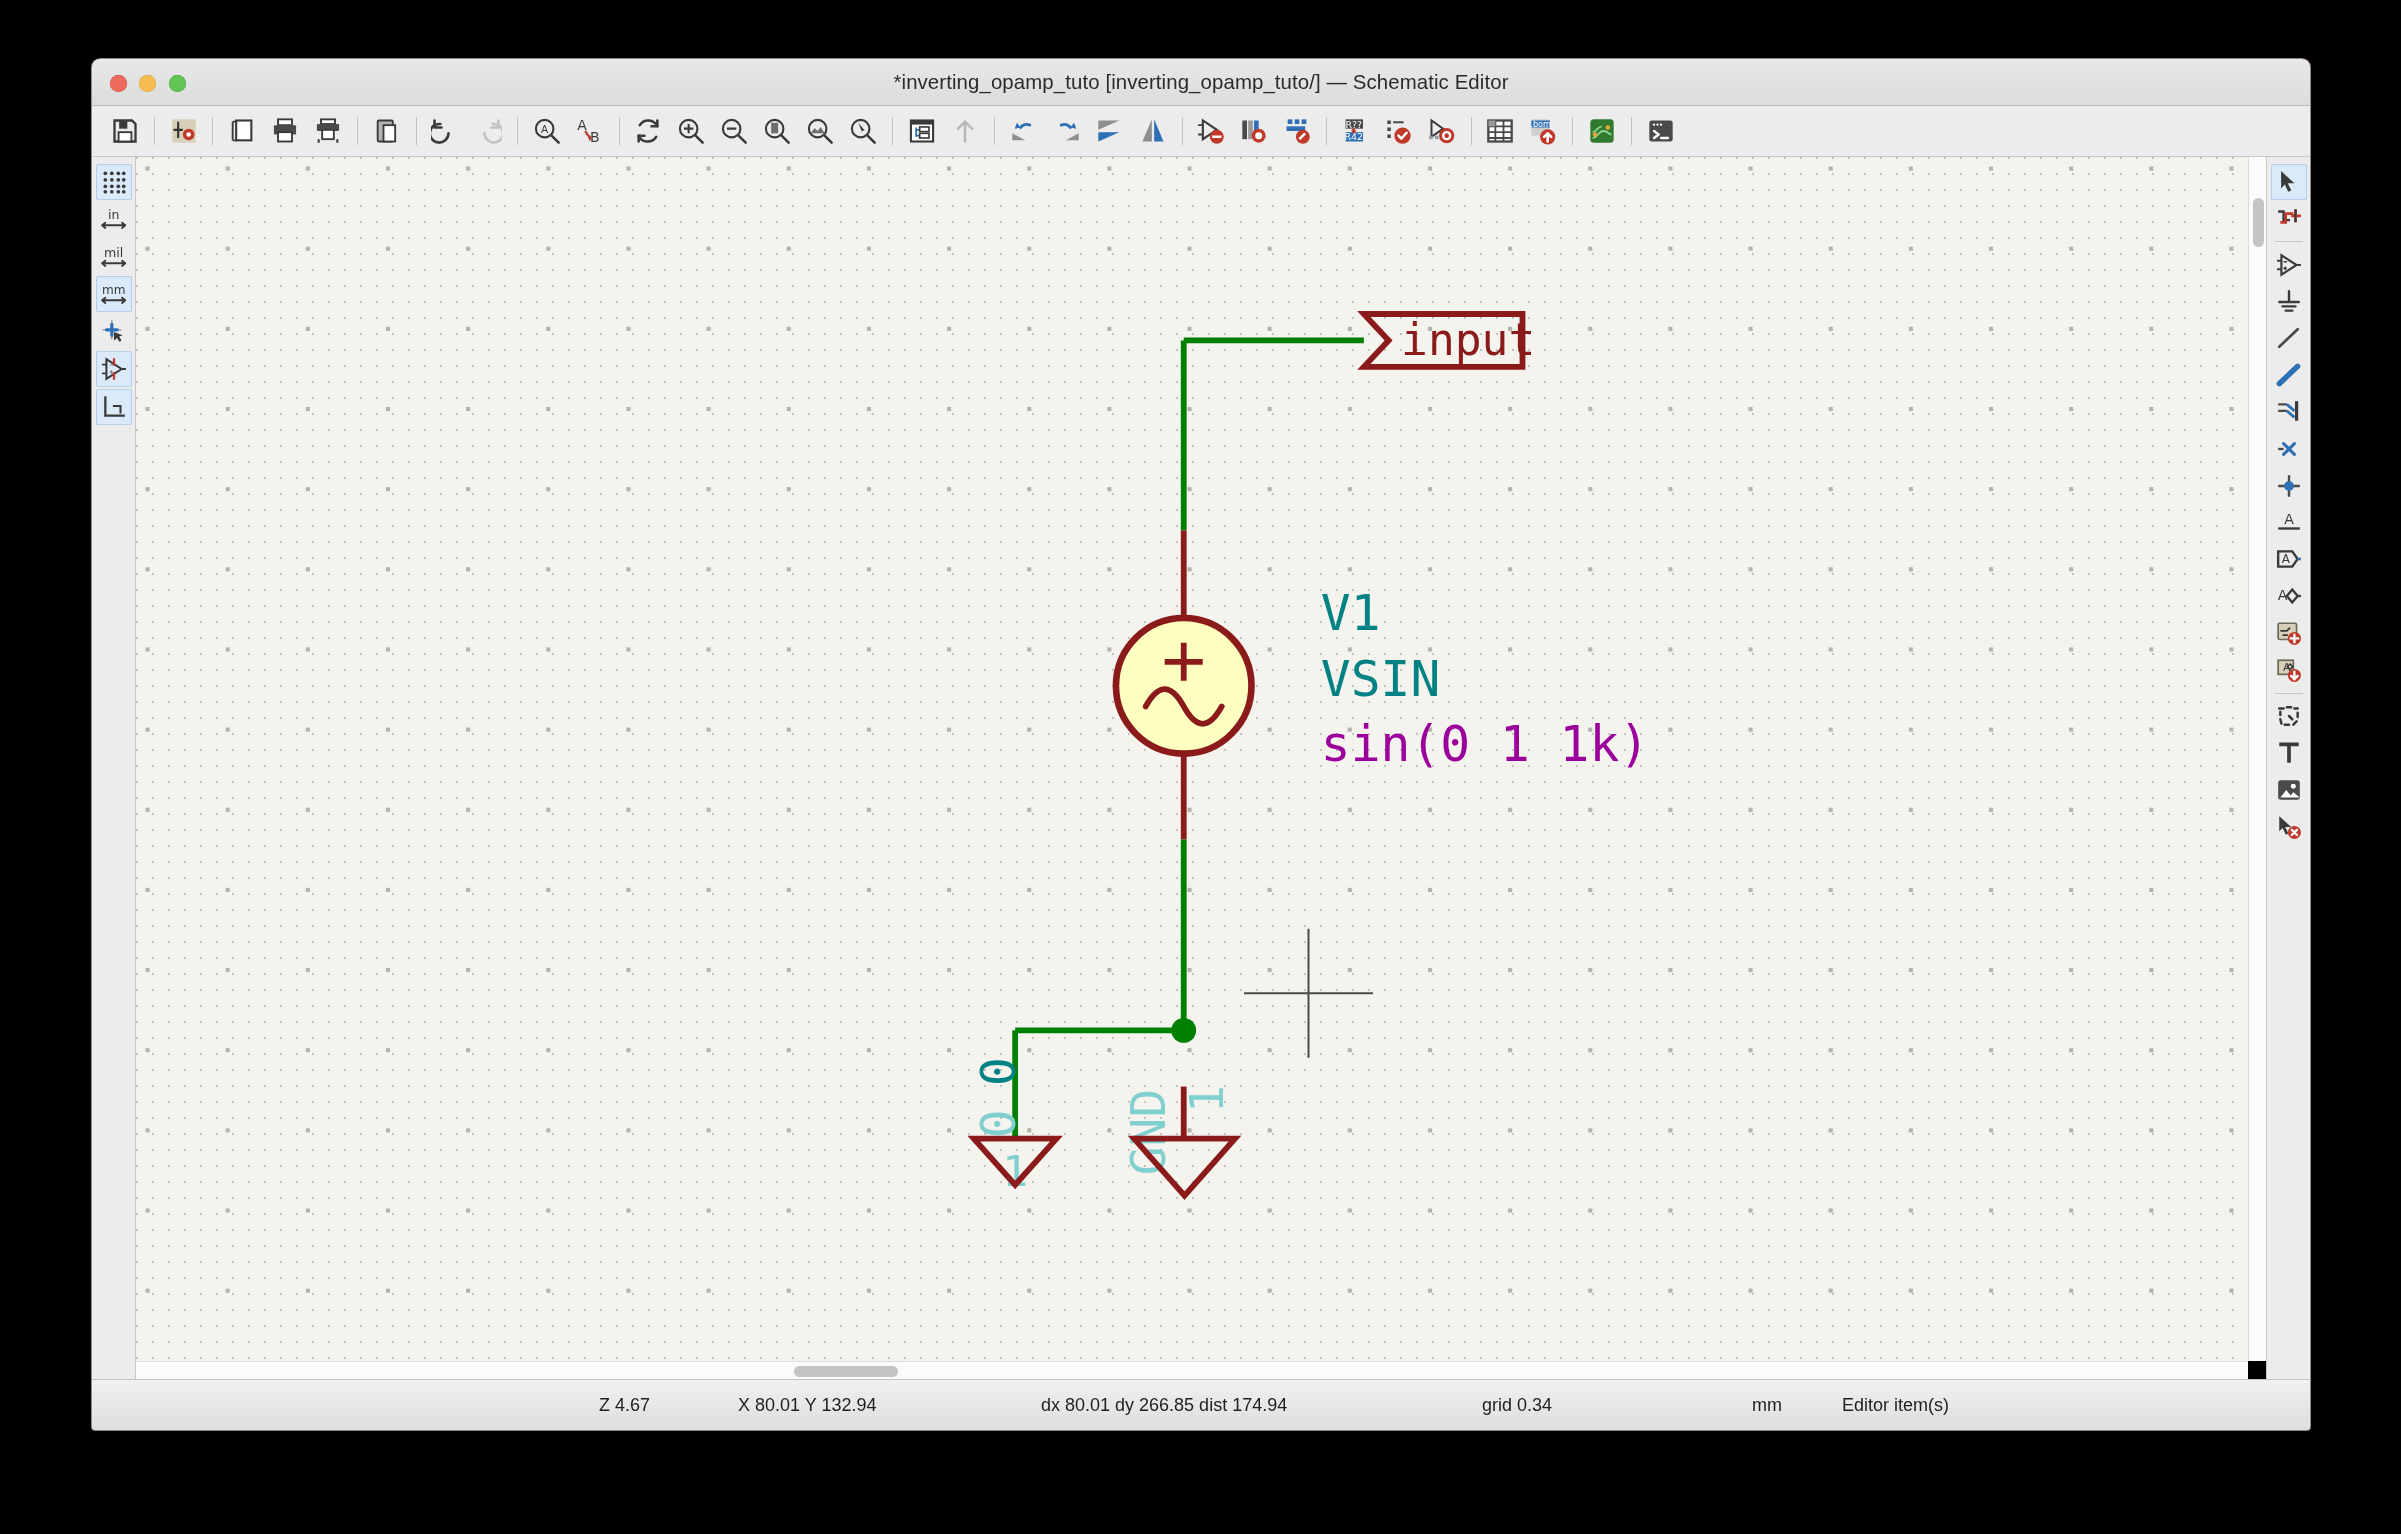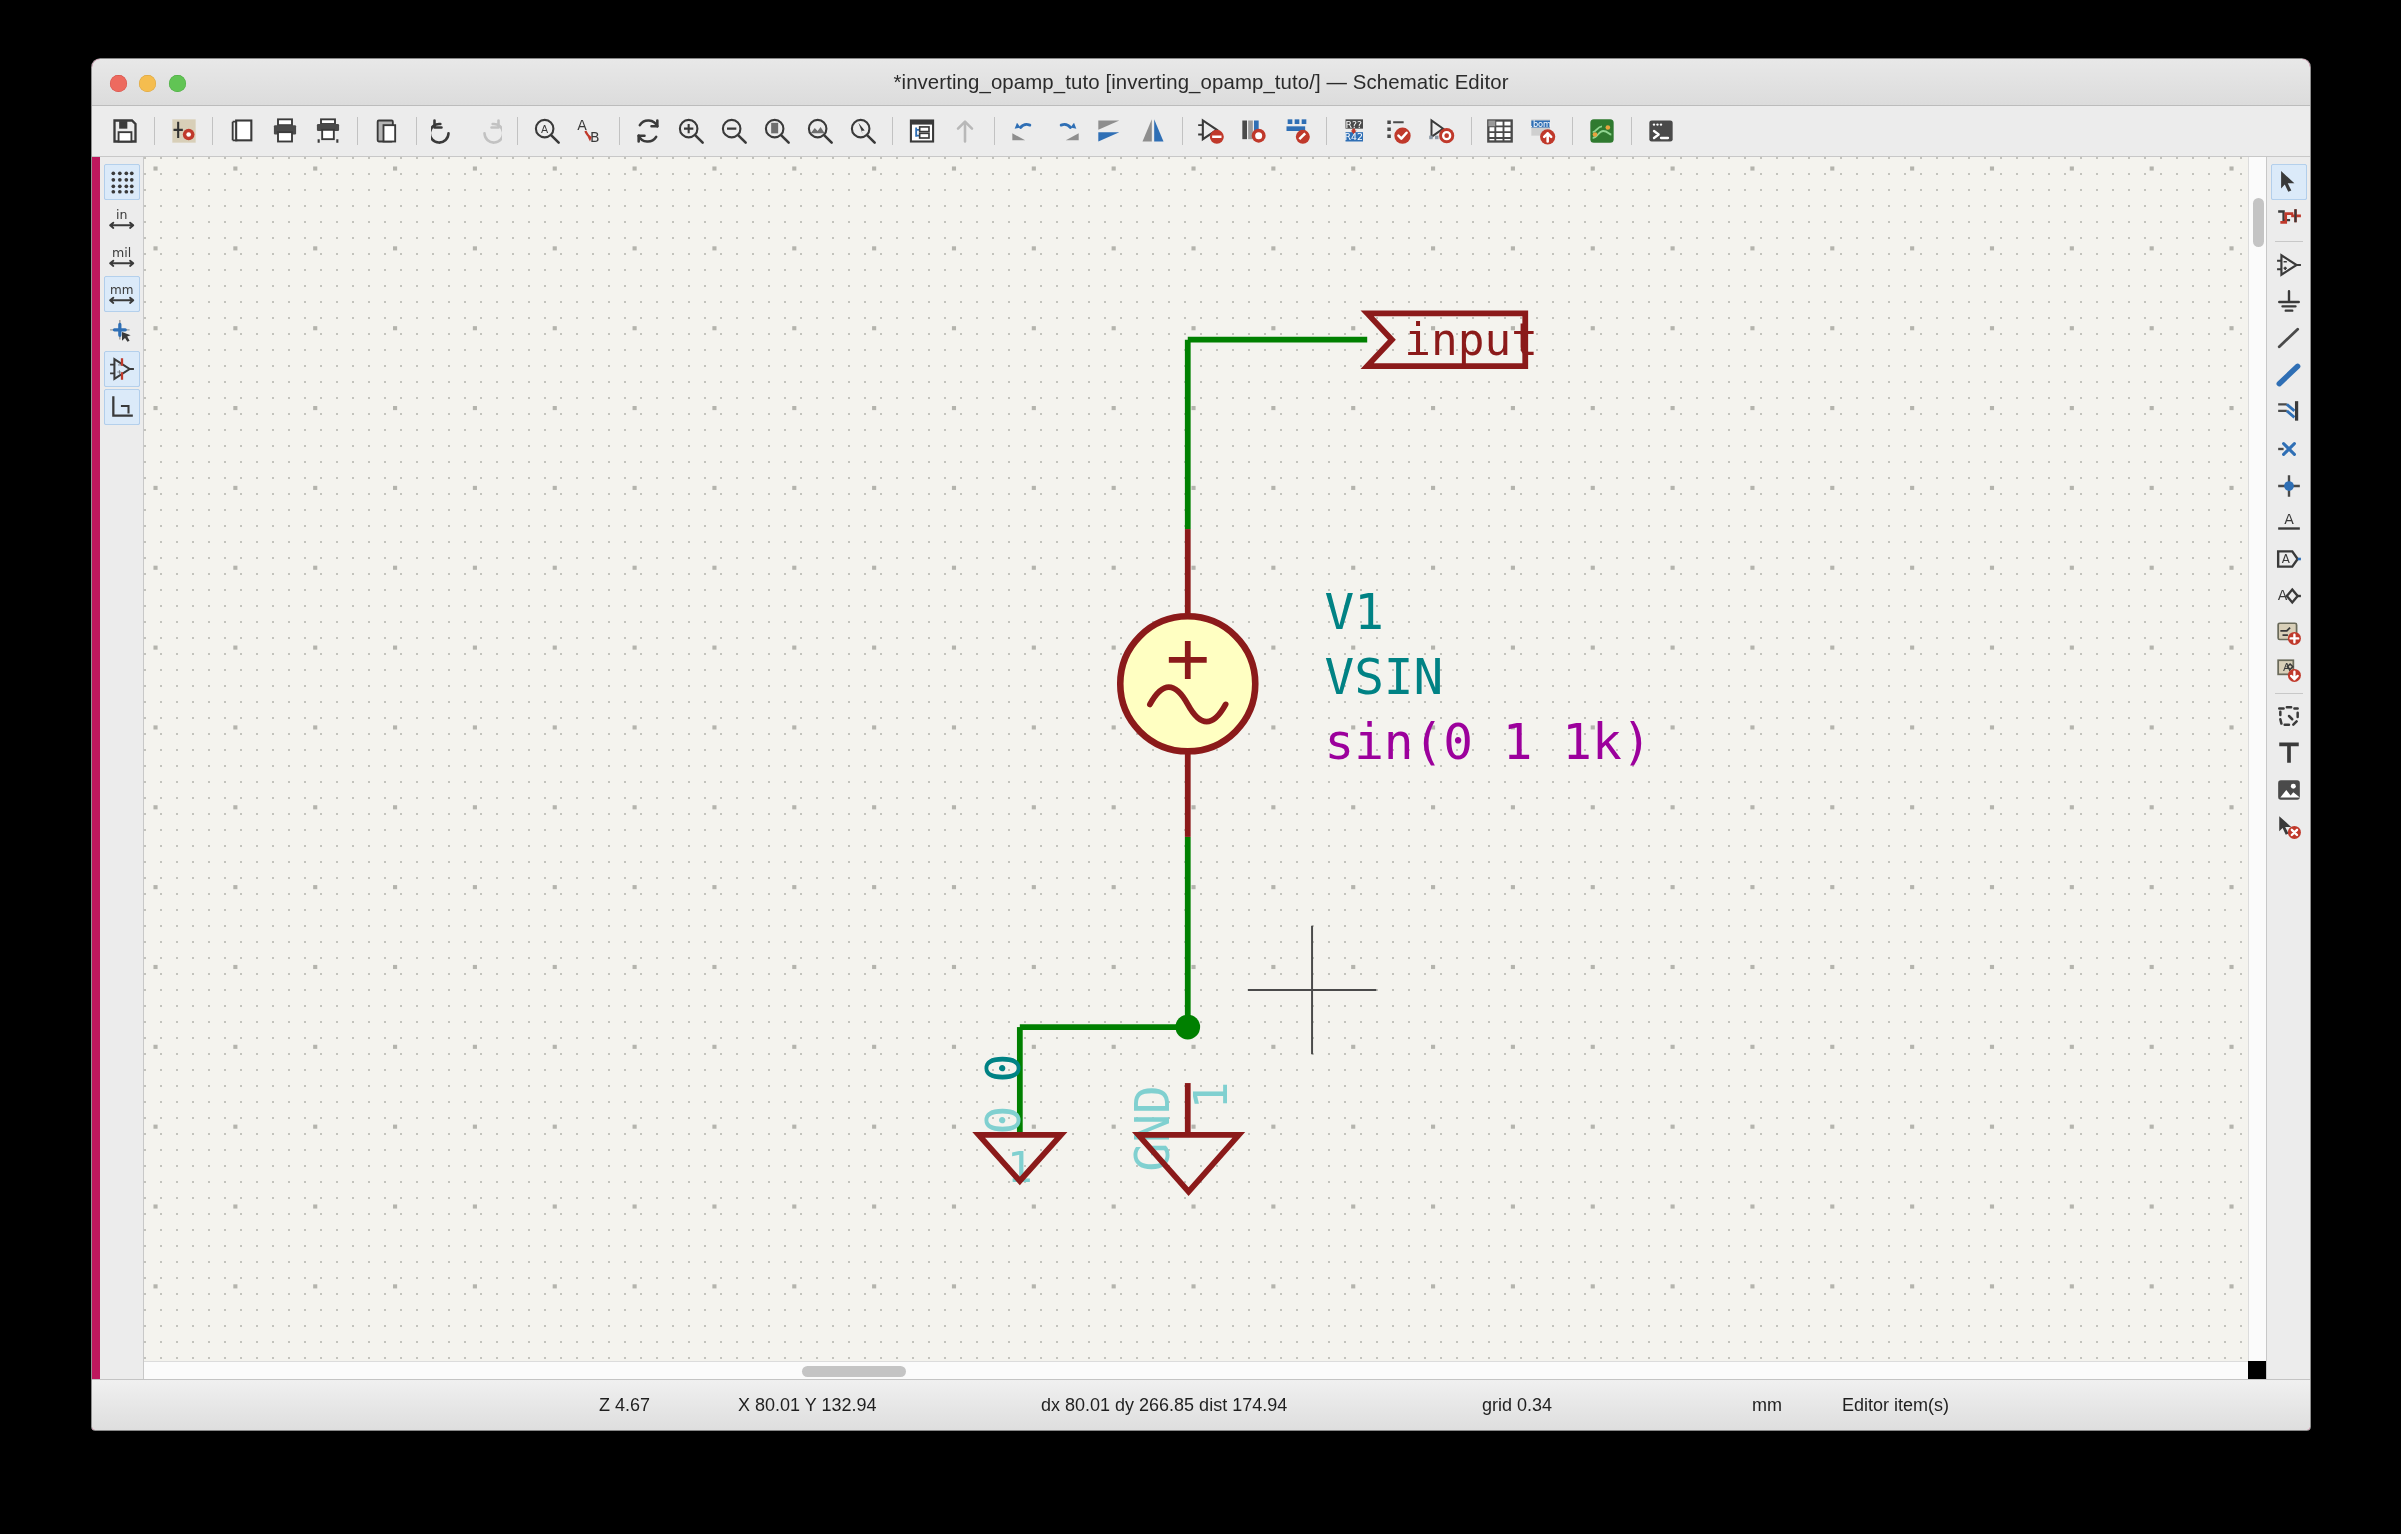--- a/index.html
+++ b/index.html
@@ -6,21 +6,21 @@
   html, body {
     width: 2401px; height: 1534px;
     background: #000000;
     font-family: "Liberation Sans", sans-serif;
     overflow: hidden;
   }
   #window {
     position: absolute;
     left: 92px; top: 59px;
     width: 2218px; height: 1371px;
-    background: #be185d;
+    background: #ef4444;
     border-radius: 8.2px 8.2px 3.3px 3.3px;
     box-shadow: 0 0 0 0.8px #b4b4b4;
     overflow: hidden;
     display: flex;
     flex-direction: column;
   }
 
   
   #titlebar {
     height: 47px; flex: 0 0 47px;
@@ -51,21 +51,21 @@
   }
   .tbtn {
     width: 43px; height: 41px;
     display: flex; align-items: center; justify-content: center;
     border-radius: 3.3px;
     flex: 0 0 43px;
   }
   .tsep { width: 0.8px; height: 28px; background: #c2c2c2; margin: 0 7.4px; flex: 0 0 0.8px; }
 
   
-  #body { flex: 1 1 auto; display: flex; min-height: 0; position: relative; padding-left: 8px; }
+  #body { flex: 1 1 auto; display: flex; min-height: 0; position: relative; }
 
   #leftbar {
     width: 44px; flex: 0 0 44px;
     background: #ececec;
     border-right: 0.8px solid #c8c8c8;
     padding-top: 6.5px;
     display: flex; flex-direction: column; align-items: center; gap: 1.6px;
   }
   .lbtn {
     width: 36px; height: 36px;

